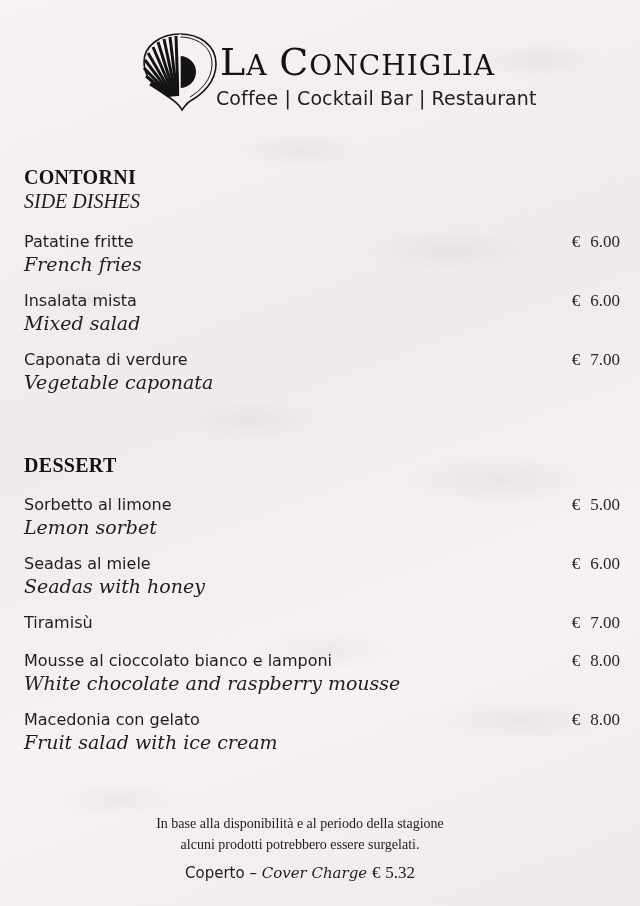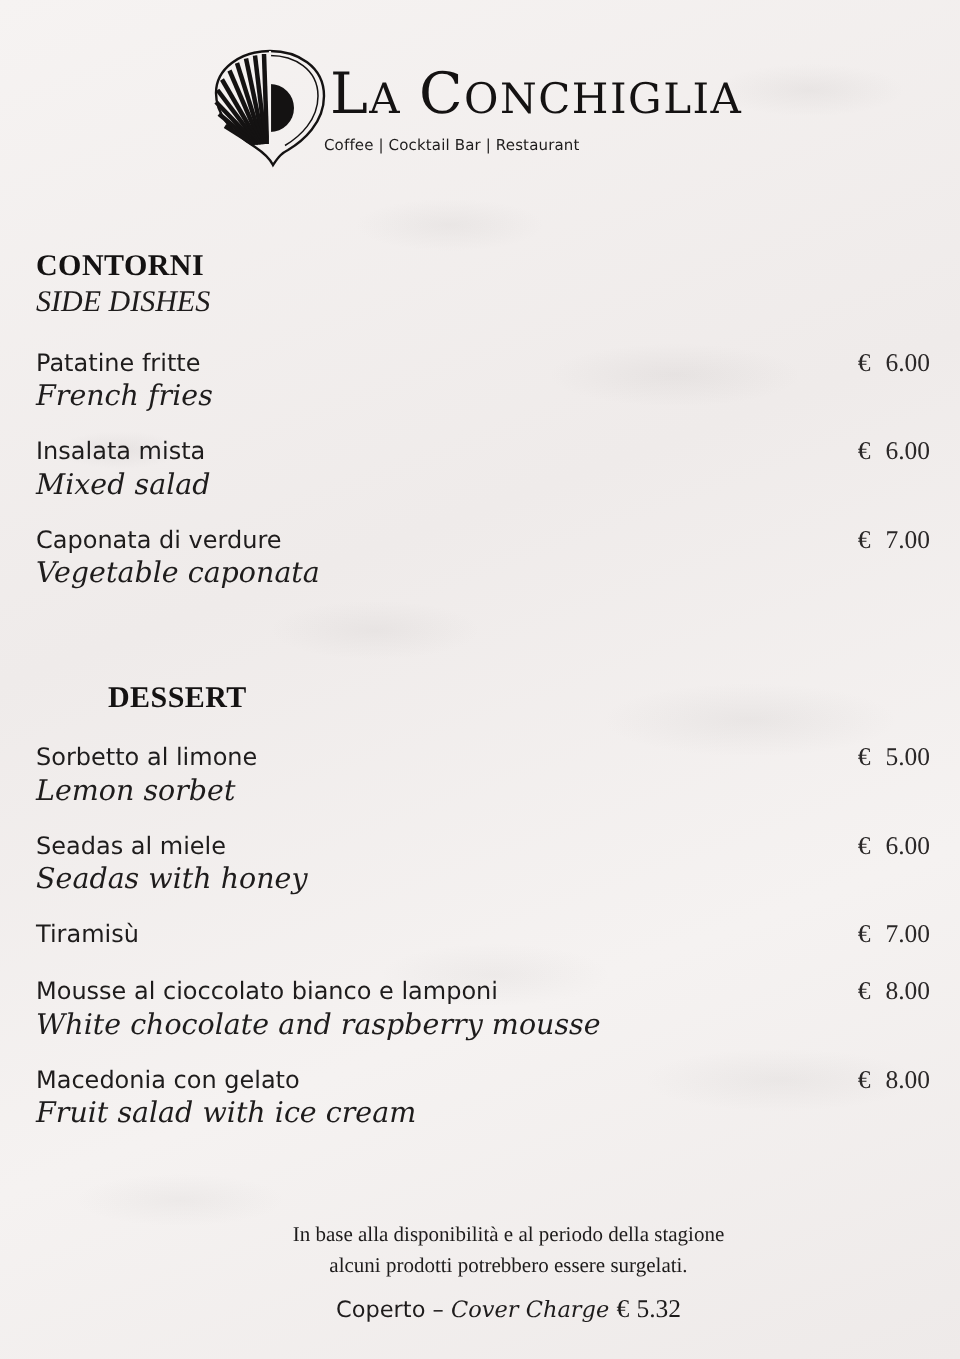--- a/index.html
+++ b/index.html
@@ -57,21 +57,21 @@
       font-size: 38px;
     }
     .logo-title .sc {
       font-size: 28px;
     }
     .logo-subtitle {
       position: absolute;
       left: 76px;
       top: 60px;
       font-family: "DejaVu Sans", sans-serif;
-      font-size: 10px;
+      font-size: 19px;
       line-height: 20px;
       color: #1e1c1c;
       white-space: nowrap;
       letter-spacing: 0.1px;
     }
 
     
     .section {
       position: absolute;
       left: 24px;
@@ -126,21 +126,20 @@
       display: flex;
       gap: 10px;
     }
 
     .footer {
       position: absolute;
       left: 0;
       width: 600px;
       top: 813px;
       text-align: center;
-      margin-left: 39px;
     }
     .footer-note {
       font-family: "Liberation Serif", serif;
       font-size: 14px;
       line-height: 21px;
       color: #1e1c1c;
     }
     .footer-cover {
       margin-top: 8px;
       font-family: "DejaVu Sans", sans-serif;
@@ -211,21 +210,21 @@
 
 <div class="item" style="top:349px;">
   <div class="item-name">Caponata di verdure</div>
   <div class="item-translation">Vegetable caponata</div>
   <div class="item-price">
       <span>€</span>
       <span>7.00</span>
     </div>
 </div>
 
-<div class="section" style="top:451px;margin-left:48px;">
+<div class="section" style="top:451px;">
   <h2 class="section-title">DESSERT</h2>
 </div>
 
 <div class="item" style="top:494px;">
   <div class="item-name">Sorbetto al limone</div>
   <div class="item-translation">Lemon sorbet</div>
   <div class="item-price">
       <span>€</span>
       <span>5.00</span>
     </div>

